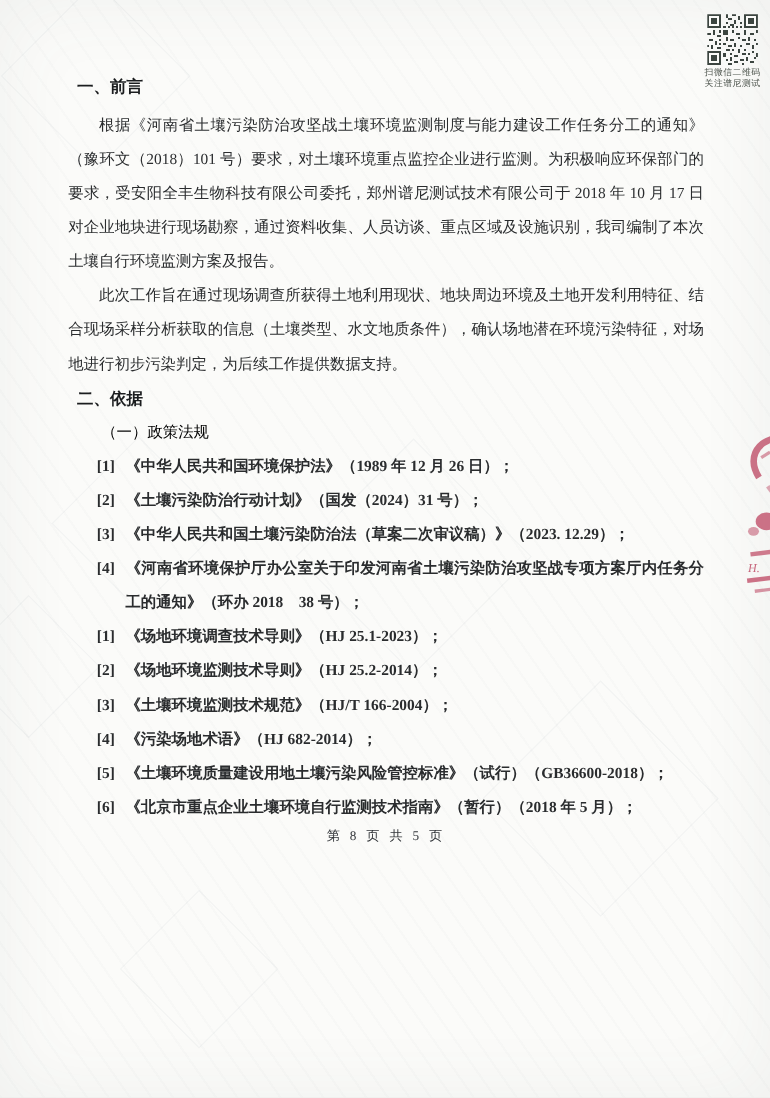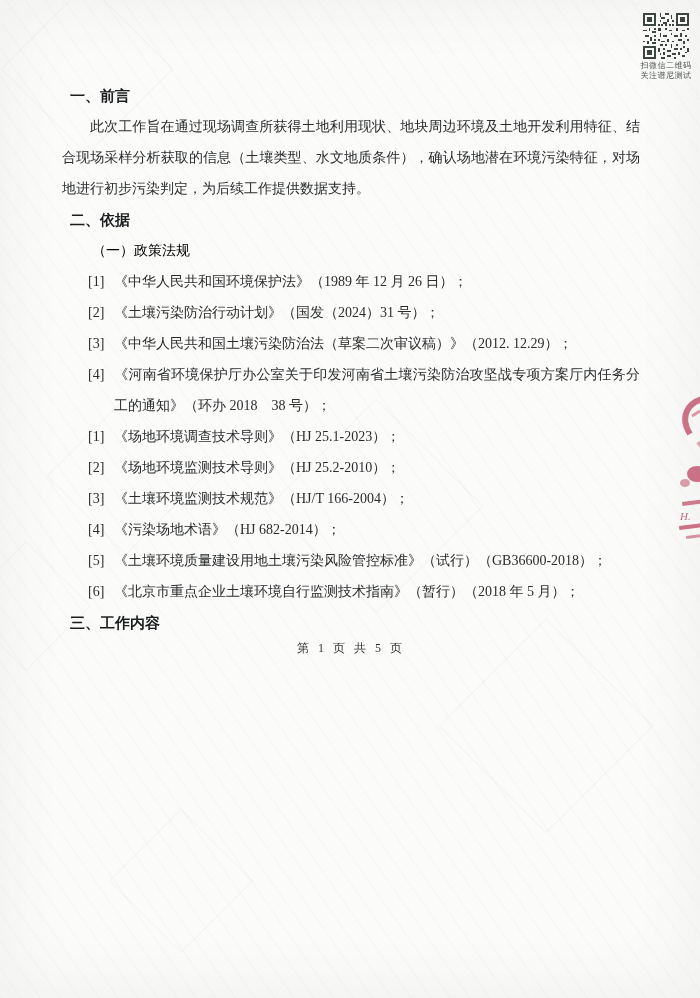--- a/index.html
+++ b/index.html
@@ -31,31 +31,31 @@
     font-family:"Liberation Sans","DejaVu Sans",sans-serif;
     font-size:8px;line-height:9.5px;color:#4d544d;letter-spacing:.5px;white-space:nowrap;
   }
 
   
   .stamp{position:absolute;right:-2px;top:390px;pointer-events:none;}
 
   
   .content{
     position:absolute;left:62px;top:64px;width:578px;
-    font-size:14px;line-height:31px;text-align:justify;margin-top:16px;
+    font-size:14px;line-height:31px;text-align:justify;
   }
   .heading{
     font-family:"Liberation Sans","DejaVu Sans",sans-serif;
     font-weight:bold;font-size:15px;color:#1b1d1f;
     padding-left:8px;text-align:left;
   }
   .para{text-indent:28px;margin:0;}
   .para.first{margin-top:4px;}
   .subhead{padding-left:30px;color:#000000;}
-  .ref{padding-left:52px;text-indent:-26px;}
+  .ref{padding-left:52px;text-indent:-26px;font-weight:bold;}
   .ref-no{display:inline-block;width:26px;text-indent:0;}
   .page-footer{
     text-align:center;text-indent:0;
     font-size:12px;line-height:14px;letter-spacing:3px;color:#33363a;
     margin-top:3px;
   }
 </style>
 </head>
 <body>
 
@@ -166,35 +166,35 @@
       <rect x="10" y="112" width="22" height="4" transform="rotate(-7 10 112)" opacity="0.75"></rect>
       <rect x="7" y="136" width="26" height="4" transform="rotate(-7 7 136)" opacity="0.8"></rect>
       <rect x="14" y="146" width="18" height="3" transform="rotate(-7 14 146)" opacity="0.6"></rect>
     </g>
     <text x="8" y="130" font-size="11" fill="#c0506a" opacity="0.85" font-family="Liberation Serif, serif" font-style="italic">H.</text>
   </svg>
 
   <div class="content">
 
     <div class="heading">一、前言</div>
+    <p class="para first">根据《河南省土壤污染防治攻坚战土壤环境监测制度与能力建设工作任务分工的通知》（豫环文（2018）101 号）要求，对土壤环境重点监控企业进行监测。为积极响应环保部门的要求，受安阳全丰生物科技有限公司委托，郑州谱尼测试技术有限公司于 2018 年 10 月 17 日对企业地块进行现场勘察，通过资料收集、人员访谈、重点区域及设施识别，我司编制了本次土壤自行环境监测方案及报告。</p>
     <p class="para">此次工作旨在通过现场调查所获得土地利用现状、地块周边环境及土地开发利用特征、结合现场采样分析获取的信息（土壤类型、水文地质条件），确认场地潜在环境污染特征，对场地进行初步污染判定，为后续工作提供数据支持。</p>
 
     <div class="heading">二、依据</div>
 
     <div class="subhead">（一）政策法规</div>
     <div class="ref"><span class="ref-no">[1]</span><span>《中华人民共和国环境保护法》（1989 年 12 月 26 日）；</span></div>
     <div class="ref"><span class="ref-no">[2]</span><span>《土壤污染防治行动计划》（国发（2024）31 号）；</span></div>
-    <div class="ref"><span class="ref-no">[3]</span><span>《中华人民共和国土壤污染防治法（草案二次审议稿）》（2012. 12.29）；</span></div>
+    <div class="ref"><span class="ref-no">[3]</span><span>《中华人民共和国土壤污染防治法（草案二次审议稿）》（2023. 12.29）；</span></div>
     <div class="ref"><span class="ref-no">[4]</span><span>《河南省环境保护厅办公室关于印发河南省土壤污染防治攻坚战专项方案厅内任务分工的通知》（环办 2018　38 号）；</span></div>
 
     <div class="ref"><span class="ref-no">[1]</span><span>《场地环境调查技术导则》（HJ 25.1-2023）；</span></div>
-    <div class="ref"><span class="ref-no">[2]</span><span>《场地环境监测技术导则》（HJ 25.2-2010）；</span></div>
+    <div class="ref"><span class="ref-no">[2]</span><span>《场地环境监测技术导则》（HJ 25.2-2014）；</span></div>
     <div class="ref"><span class="ref-no">[3]</span><span>《土壤环境监测技术规范》（HJ/T 166-2004）；</span></div>
     <div class="ref"><span class="ref-no">[4]</span><span>《污染场地术语》（HJ 682-2014）；</span></div>
     <div class="ref"><span class="ref-no">[5]</span><span>《土壤环境质量建设用地土壤污染风险管控标准》（试行）（GB36600-2018）；</span></div>
     <div class="ref"><span class="ref-no">[6]</span><span>《北京市重点企业土壤环境自行监测技术指南》（暂行）（2018 年 5 月）；</span></div>
 
-    <div class="heading">三、工作内容</div>
-
-    <div class="page-footer">第 1 页 共 5 页</div>
+
+    <div class="page-footer">第 8 页 共 5 页</div>
   </div>
 
 </div>
 
 </body></html>

